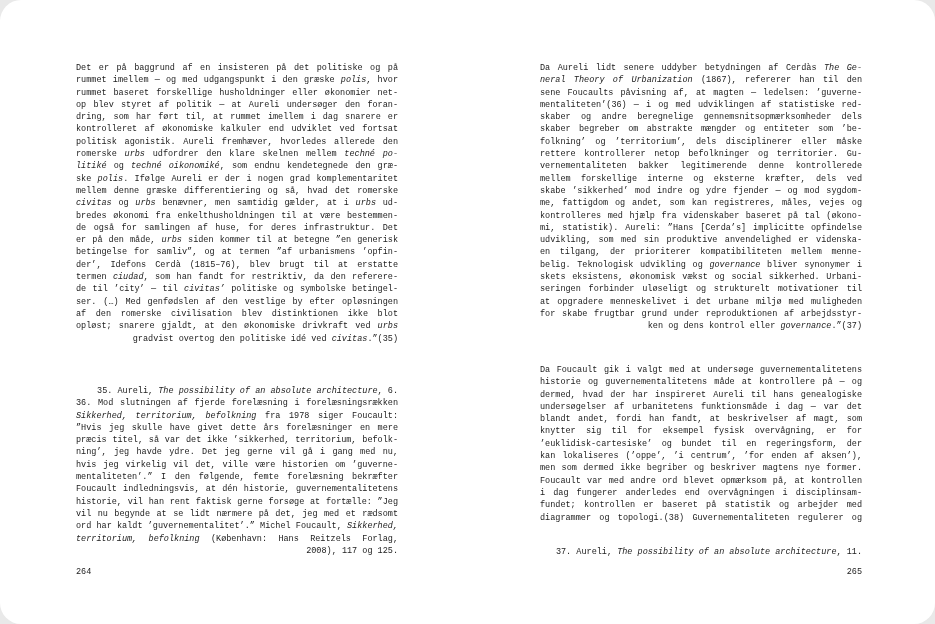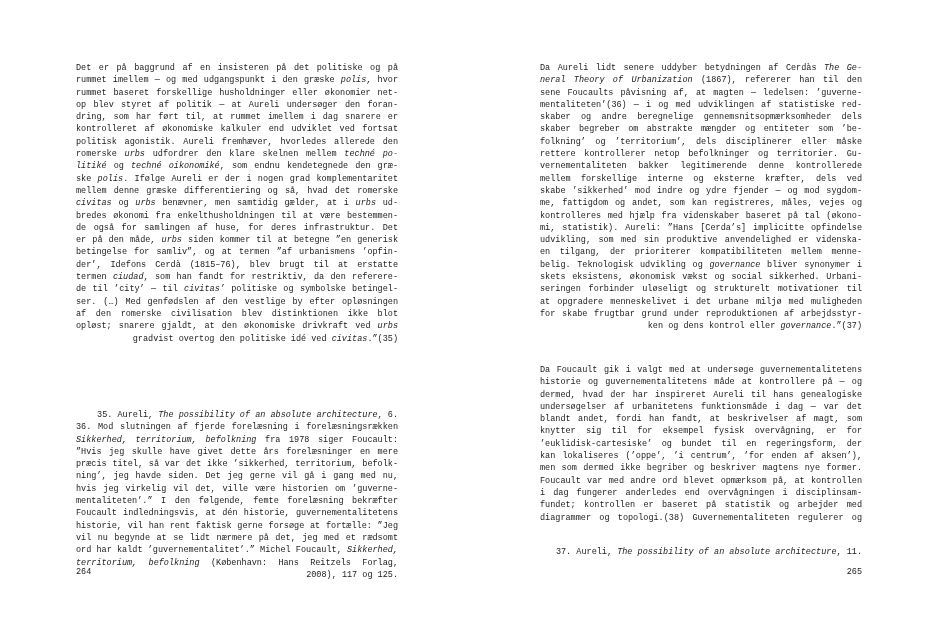--- a/index.html
+++ b/index.html
@@ -23,21 +23,21 @@
     overflow: visible;
   }
   .line.nj { text-align: right; text-align-last: auto; }
   .line i { font-style: italic; }
   .pagenum { position: absolute; }
   .pagenum.right { text-align: right; }
 </style>
 </head>
 <body>
 
-<div class="spread" style="background: rgb(255, 255, 255); color: rgb(27, 27, 27);">
+<div class="spread" style="background: rgb(255, 255, 255); color: rgb(27, 27, 27); border-radius: 21px;">
 
   <div class="page">
     <div class="block" style="left:76px; top:62px; width:322px;">
         <div class="line">Det er på baggrund af en insisteren på det politiske og på</div>
         <div class="line">rummet imellem — og med udgangspunkt i den græske <i>polis</i>, hvor</div>
         <div class="line">rummet baseret forskellige husholdninger eller økonomier net-</div>
         <div class="line">op blev styret af politik — at Aureli undersøger den foran-</div>
         <div class="line">dring, som har ført til, at rummet imellem i dag snarere er</div>
         <div class="line">kontrolleret af økonomiske kalkuler end udviklet ved fortsat</div>
         <div class="line">politisk agonistik. Aureli fremhæver, hvorledes allerede den</div>
@@ -52,27 +52,27 @@
         <div class="line">betingelse for samliv”, og at termen ”af urbanismens ’opfin-</div>
         <div class="line">der’, Idefons Cerdà (1815–76), blev brugt til at erstatte</div>
         <div class="line">termen <i>ciudad</i>, som han fandt for restriktiv, da den referere-</div>
         <div class="line">de til ’city’ — til <i>civitas’</i> politiske og symbolske betingel-</div>
         <div class="line">ser. (…) Med genfødslen af den vestlige by efter opløsningen</div>
         <div class="line">af den romerske civilisation blev distinktionen ikke blot</div>
         <div class="line">opløst; snarere gjaldt, at den økonomiske drivkraft ved <i>urbs</i></div>
         <div class="line nj">gradvist overtog den politiske idé ved <i>civitas</i>.”(35)</div>
       </div>
 
-    <div class="block" style="left:76px; top:385px; width:322px;margin-top:24px;">
+    <div class="block" style="left:76px; top:385px; width:322px;">
         <div class="line nj">35. Aureli, <i>The possibility of an absolute architecture</i>, 6.</div>
         <div class="line">36. Mod slutningen af fjerde forelæsning i forelæsningsrækken</div>
         <div class="line"><i>Sikkerhed, territorium, befolkning</i> fra 1978 siger Foucault:</div>
         <div class="line">”Hvis jeg skulle have givet dette års forelæsninger en mere</div>
         <div class="line">præcis titel, så var det ikke ’sikkerhed, territorium, befolk-</div>
-        <div class="line">ning’, jeg havde siden. Det jeg gerne vil gå i gang med nu,</div>
+        <div class="line">ning’, jeg havde ydre. Det jeg gerne vil gå i gang med nu,</div>
         <div class="line">hvis jeg virkelig vil det, ville være historien om ’guverne-</div>
         <div class="line">mentaliteten’.” I den følgende, femte forelæsning bekræfter</div>
         <div class="line">Foucault indledningsvis, at dén historie, guvernementalitetens</div>
         <div class="line">historie, vil han rent faktisk gerne forsøge at fortælle: ”Jeg</div>
         <div class="line">vil nu begynde at se lidt nærmere på det, jeg med et rædsomt</div>
         <div class="line">ord har kaldt ’guvernementalitet’.” Michel Foucault, <i>Sikkerhed,</i></div>
         <div class="line"><i>territorium, befolkning</i> (København: Hans Reitzels Forlag,</div>
         <div class="line nj">2008), 117 og 125.</div>
       </div>
 

